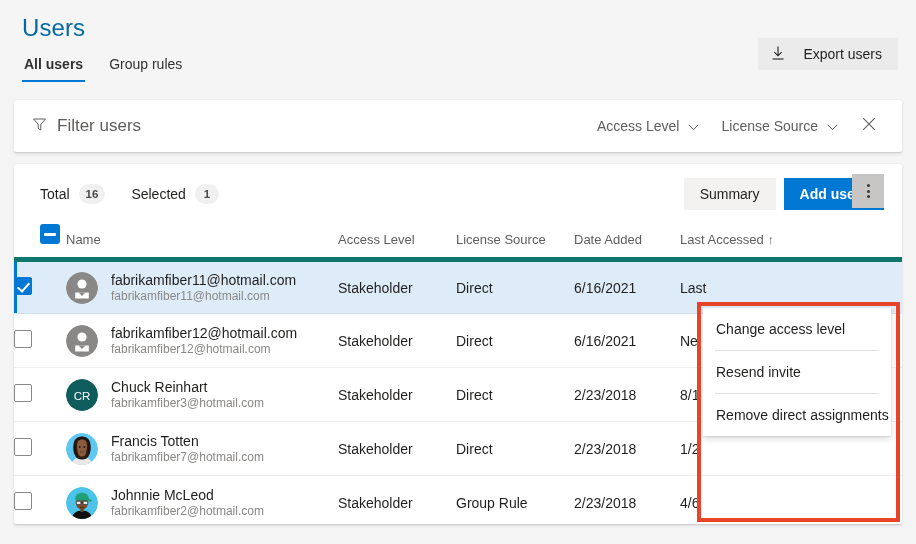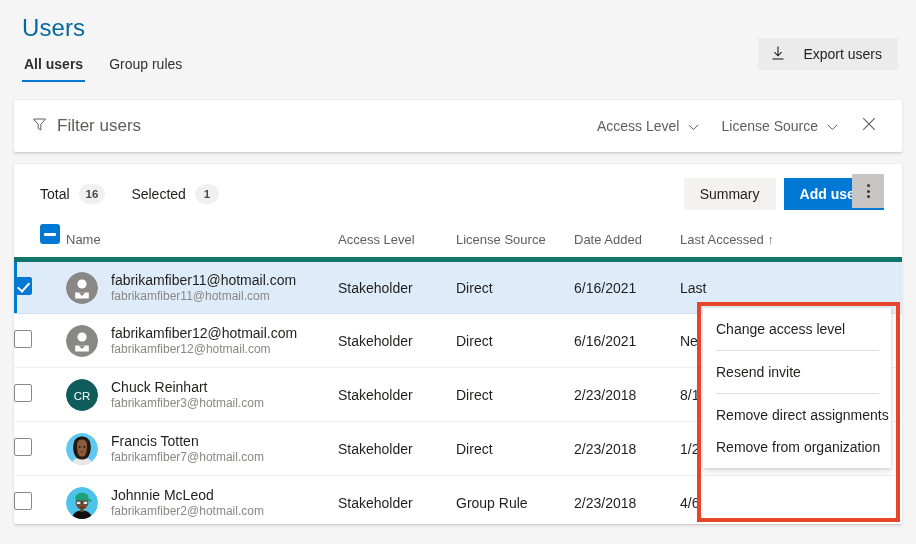--- a/index.html
+++ b/index.html
@@ -543,16 +543,15 @@
       </span>
   </button>
 </div>
 
 <div class="ctx-menu" id="ctx-menu">
     <div class="ctx-item">Change access level</div>
     <div class="ctx-sep"></div>
     <div class="ctx-item">Resend invite</div>
     <div class="ctx-sep"></div>
     <div class="ctx-item">Remove direct assignments</div>
-    <div class="ctx-item">Remove from organization</div>
   </div>
 
 <div class="red-box" style="border-color: rgb(232, 68, 42);"></div>
 
 </body></html>

